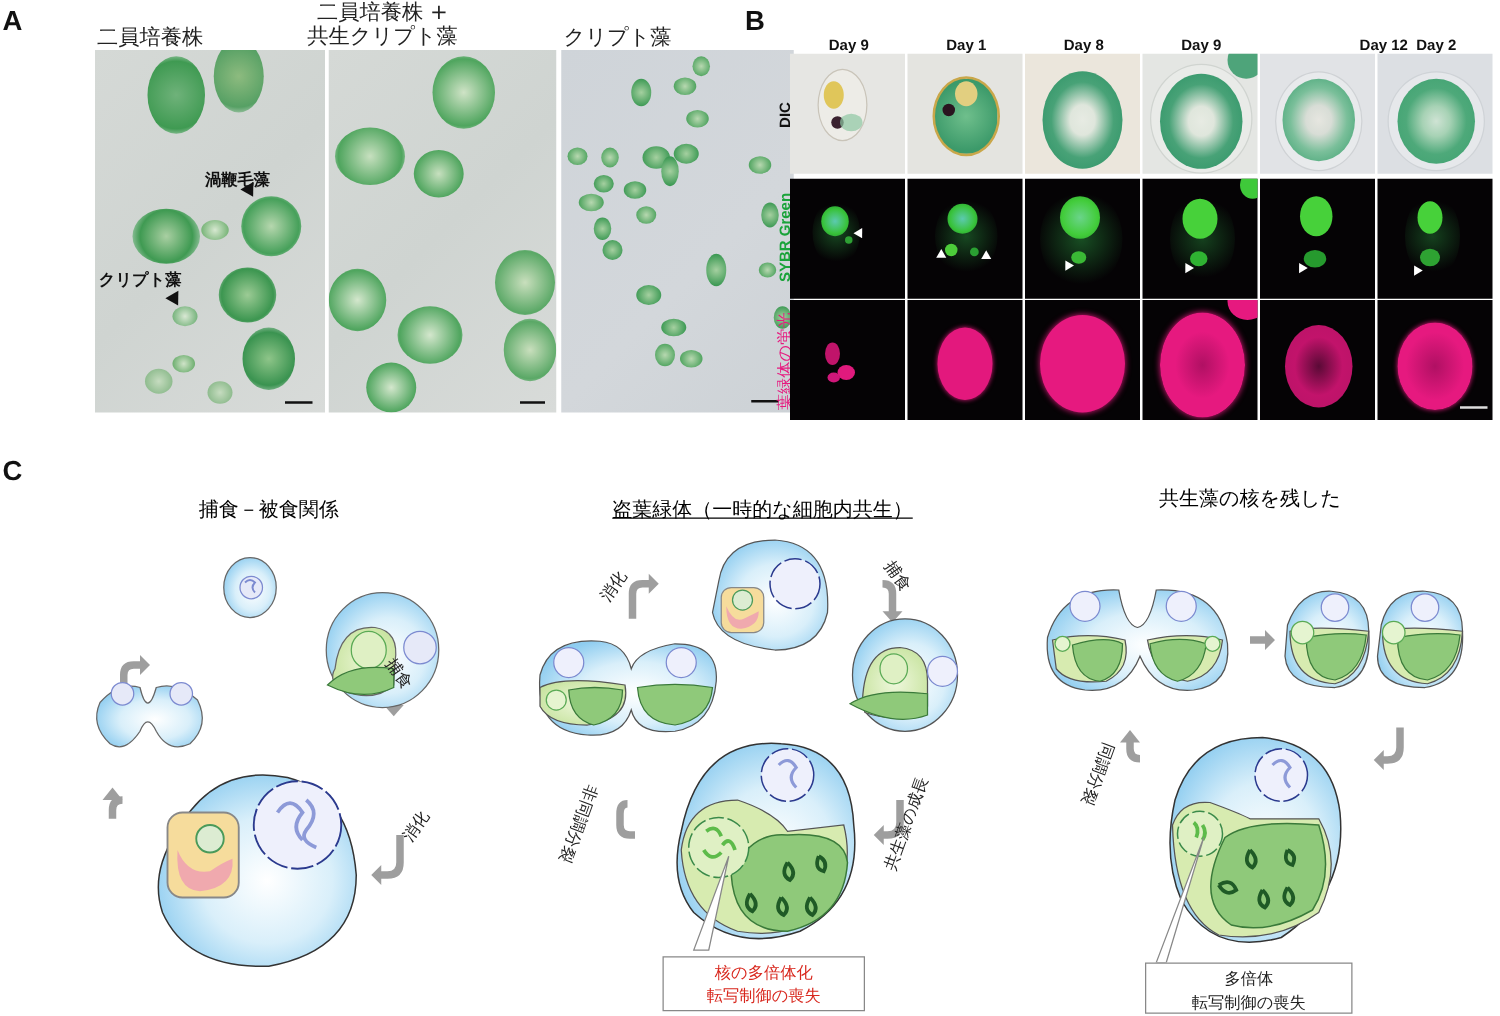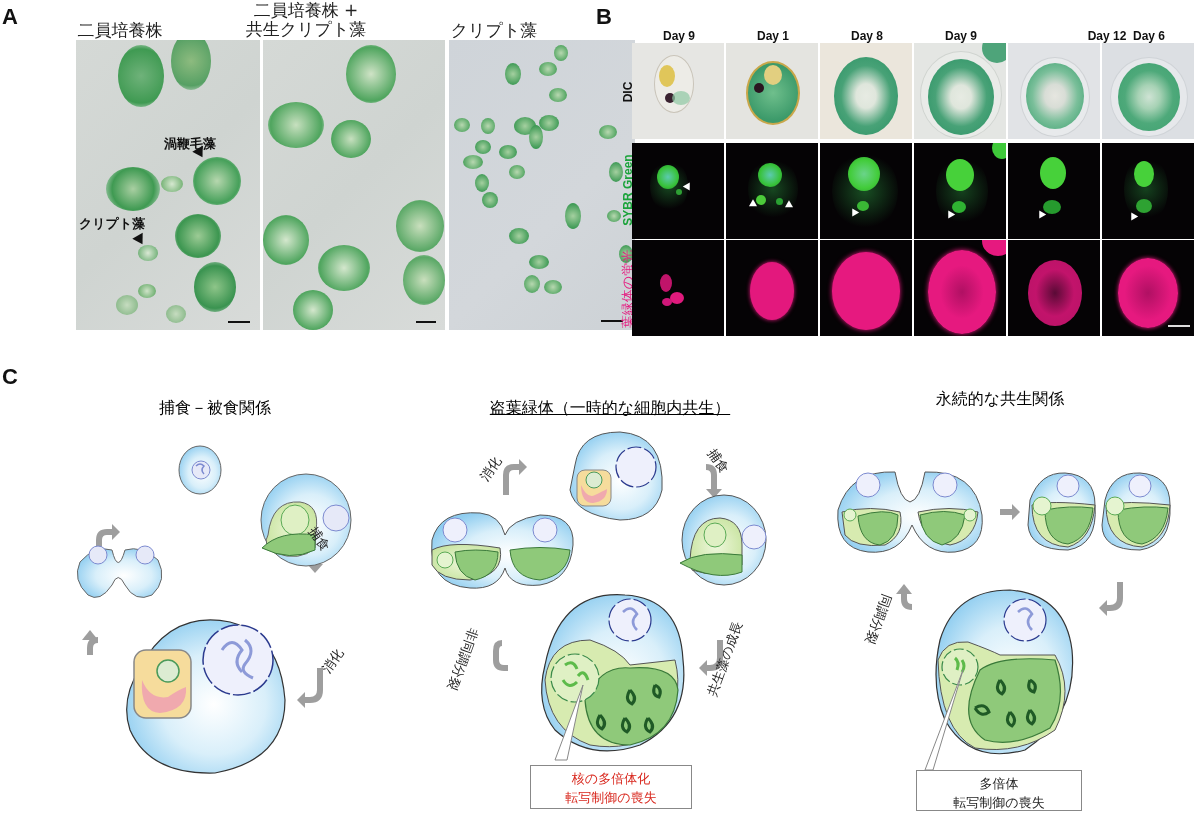--- a/index.html
+++ b/index.html
@@ -103,21 +103,21 @@
   <div class="scalebar" style="left:152px; top:280px; width:22px;"></div>
 </div>
 
 <div class="abs panel-letter" style="left:596px; top:4px;">B</div>
 
 <div class="day" style="left:632px; top:29px;">Day 9</div>
 <div class="day" style="left:726px; top:29px;">Day 1</div>
 <div class="day" style="left:820px; top:29px;">Day 8</div>
 <div class="day" style="left:914px; top:29px;">Day 9</div>
 <div class="day" style="left:1060px; top:29px;">Day 12</div>
-<div class="day" style="left:1102px; top:29px;">Day 6</div>
+<div class="day" style="left:1102px; top:29px;">Day 2</div>
 
 <div class="rowlabel" style="left:588px; top:85px; width:80px; color:#111;">DIC</div>
 <div class="rowlabel" style="left:573px; top:183px; width:110px; color:#1aa33a;">SYBR Green</div>
 <div class="rowlabel" style="left:568px; top:280px; width:120px; color:#e6197f; font-family:'DejaVu Sans', sans-serif; font-weight:normal; font-size:13px;">葉緑体の蛍光</div>
 
 <div class="bimg dic" style="left:632px; top:43px;">
   <div class="cell" style="left:22px; top:12px; width:40px; height:58px; border:1px solid #c9c4b9; background:rgba(240,238,232,0.7);"></div>
   <div class="cell" style="left:27px; top:22px; width:16px; height:22px; background:#e0c65a;"></div>
   <div class="cell" style="left:33px; top:50px; width:10px; height:10px; background:#3a2230;"></div>
   <div class="cell" style="left:40px; top:48px; width:18px; height:14px; background:#8dc7a2; opacity:0.7;"></div>
@@ -321,21 +321,21 @@
 <div class="rot-label" style="left:478px; top:460px; transform: rotate(-55deg);">消化</div>
 <div class="rot-label" style="left:705px; top:452px; transform: rotate(55deg);">捕食</div>
 <div class="rot-label" style="left:430px; top:650px; transform: rotate(110deg);">非同調分裂</div>
 <div class="rot-label" style="left:686px; top:650px; transform: rotate(-70deg);">共生藻の成長</div>
 <div class="callout red" style="left:530px; top:765px; width:162px; height:44px;">
   <div>核の多倍体化</div>
   <div>転写制御の喪失</div>
 </div>
 
 <div class="c-title" style="left:900px; top:389px; width:200px;">
-  <div>永続的な共生関係</div>
+  <div>共生藻の核を残した</div>
 </div>
 <svg style="left:800px; top:460px;" width="400" height="353" viewBox="800 460 400 353">
   <defs>
     <radialGradient id="gblue3" cx="55%" cy="55%" r="60%">
       <stop offset="0%" stop-color="#ffffff"></stop>
       <stop offset="55%" stop-color="#d9effa"></stop>
       <stop offset="100%" stop-color="#8fcdf0"></stop>
     </radialGradient>
   </defs>
 

